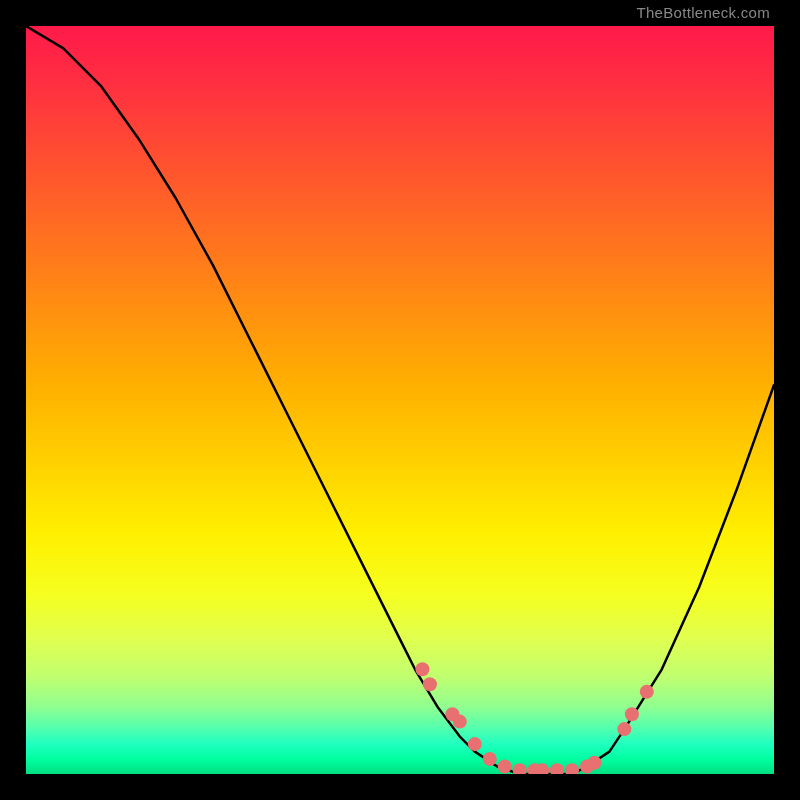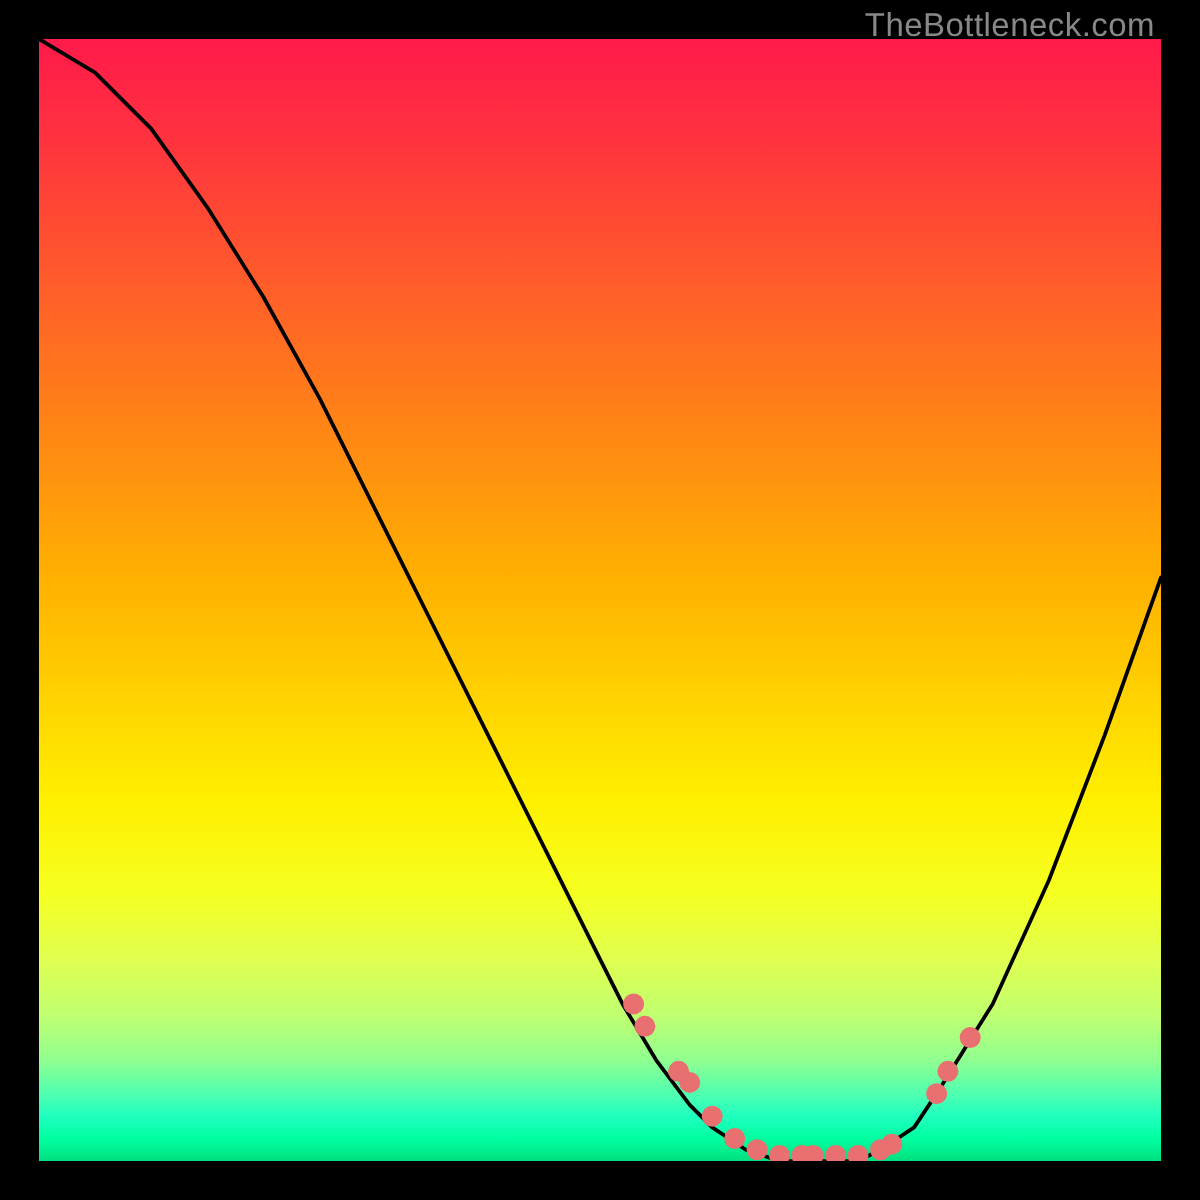--- a/index.html
+++ b/index.html
@@ -49,21 +49,21 @@
     top: 0;
     width: 748px;
     height: 748px;
   }
   .watermark {
     position: absolute;
     top: 4px;
     right: 30px;
     color: #888;
     font-family: Arial, sans-serif;
-    font-size: 22px;
+    font-size: 15px;
     letter-spacing: 0.3px;
   }
 </style>
 </head>
 <body>
 
 <div class="chart-container">
   <div class="plot-bg"></div>
   <svg class="curve-svg" viewBox="0 0 748 748">
     <g id="curve-path">

